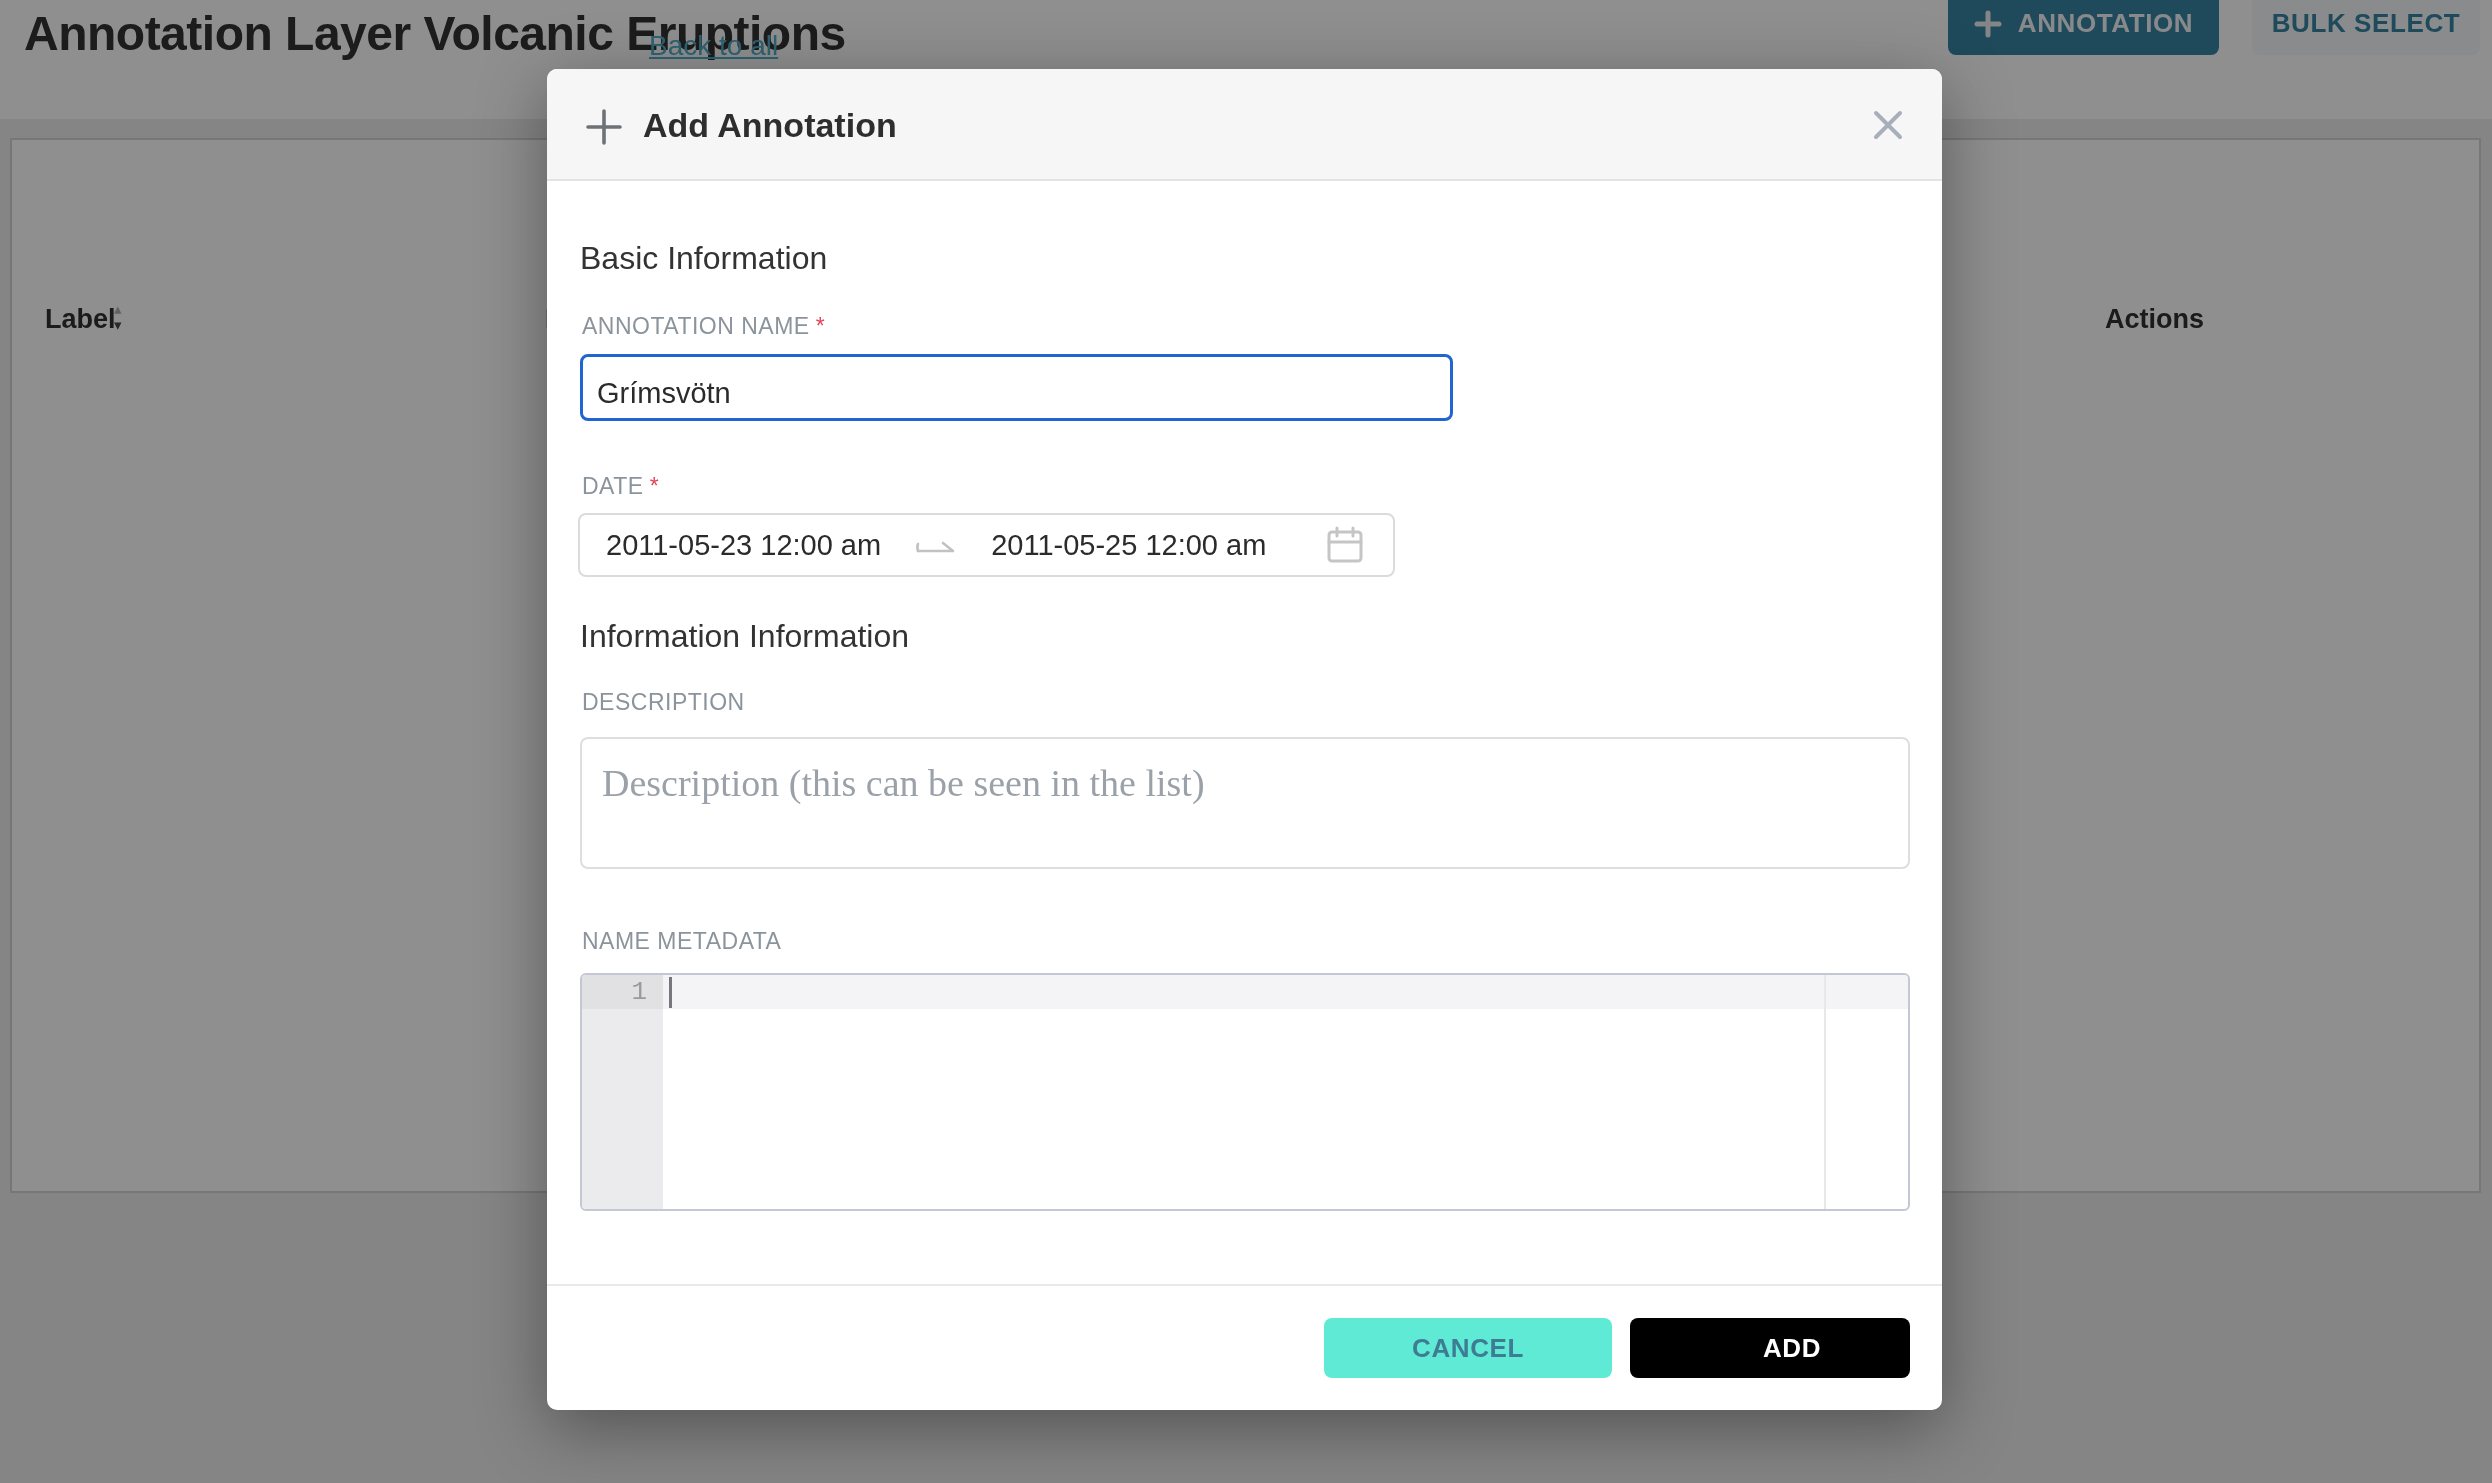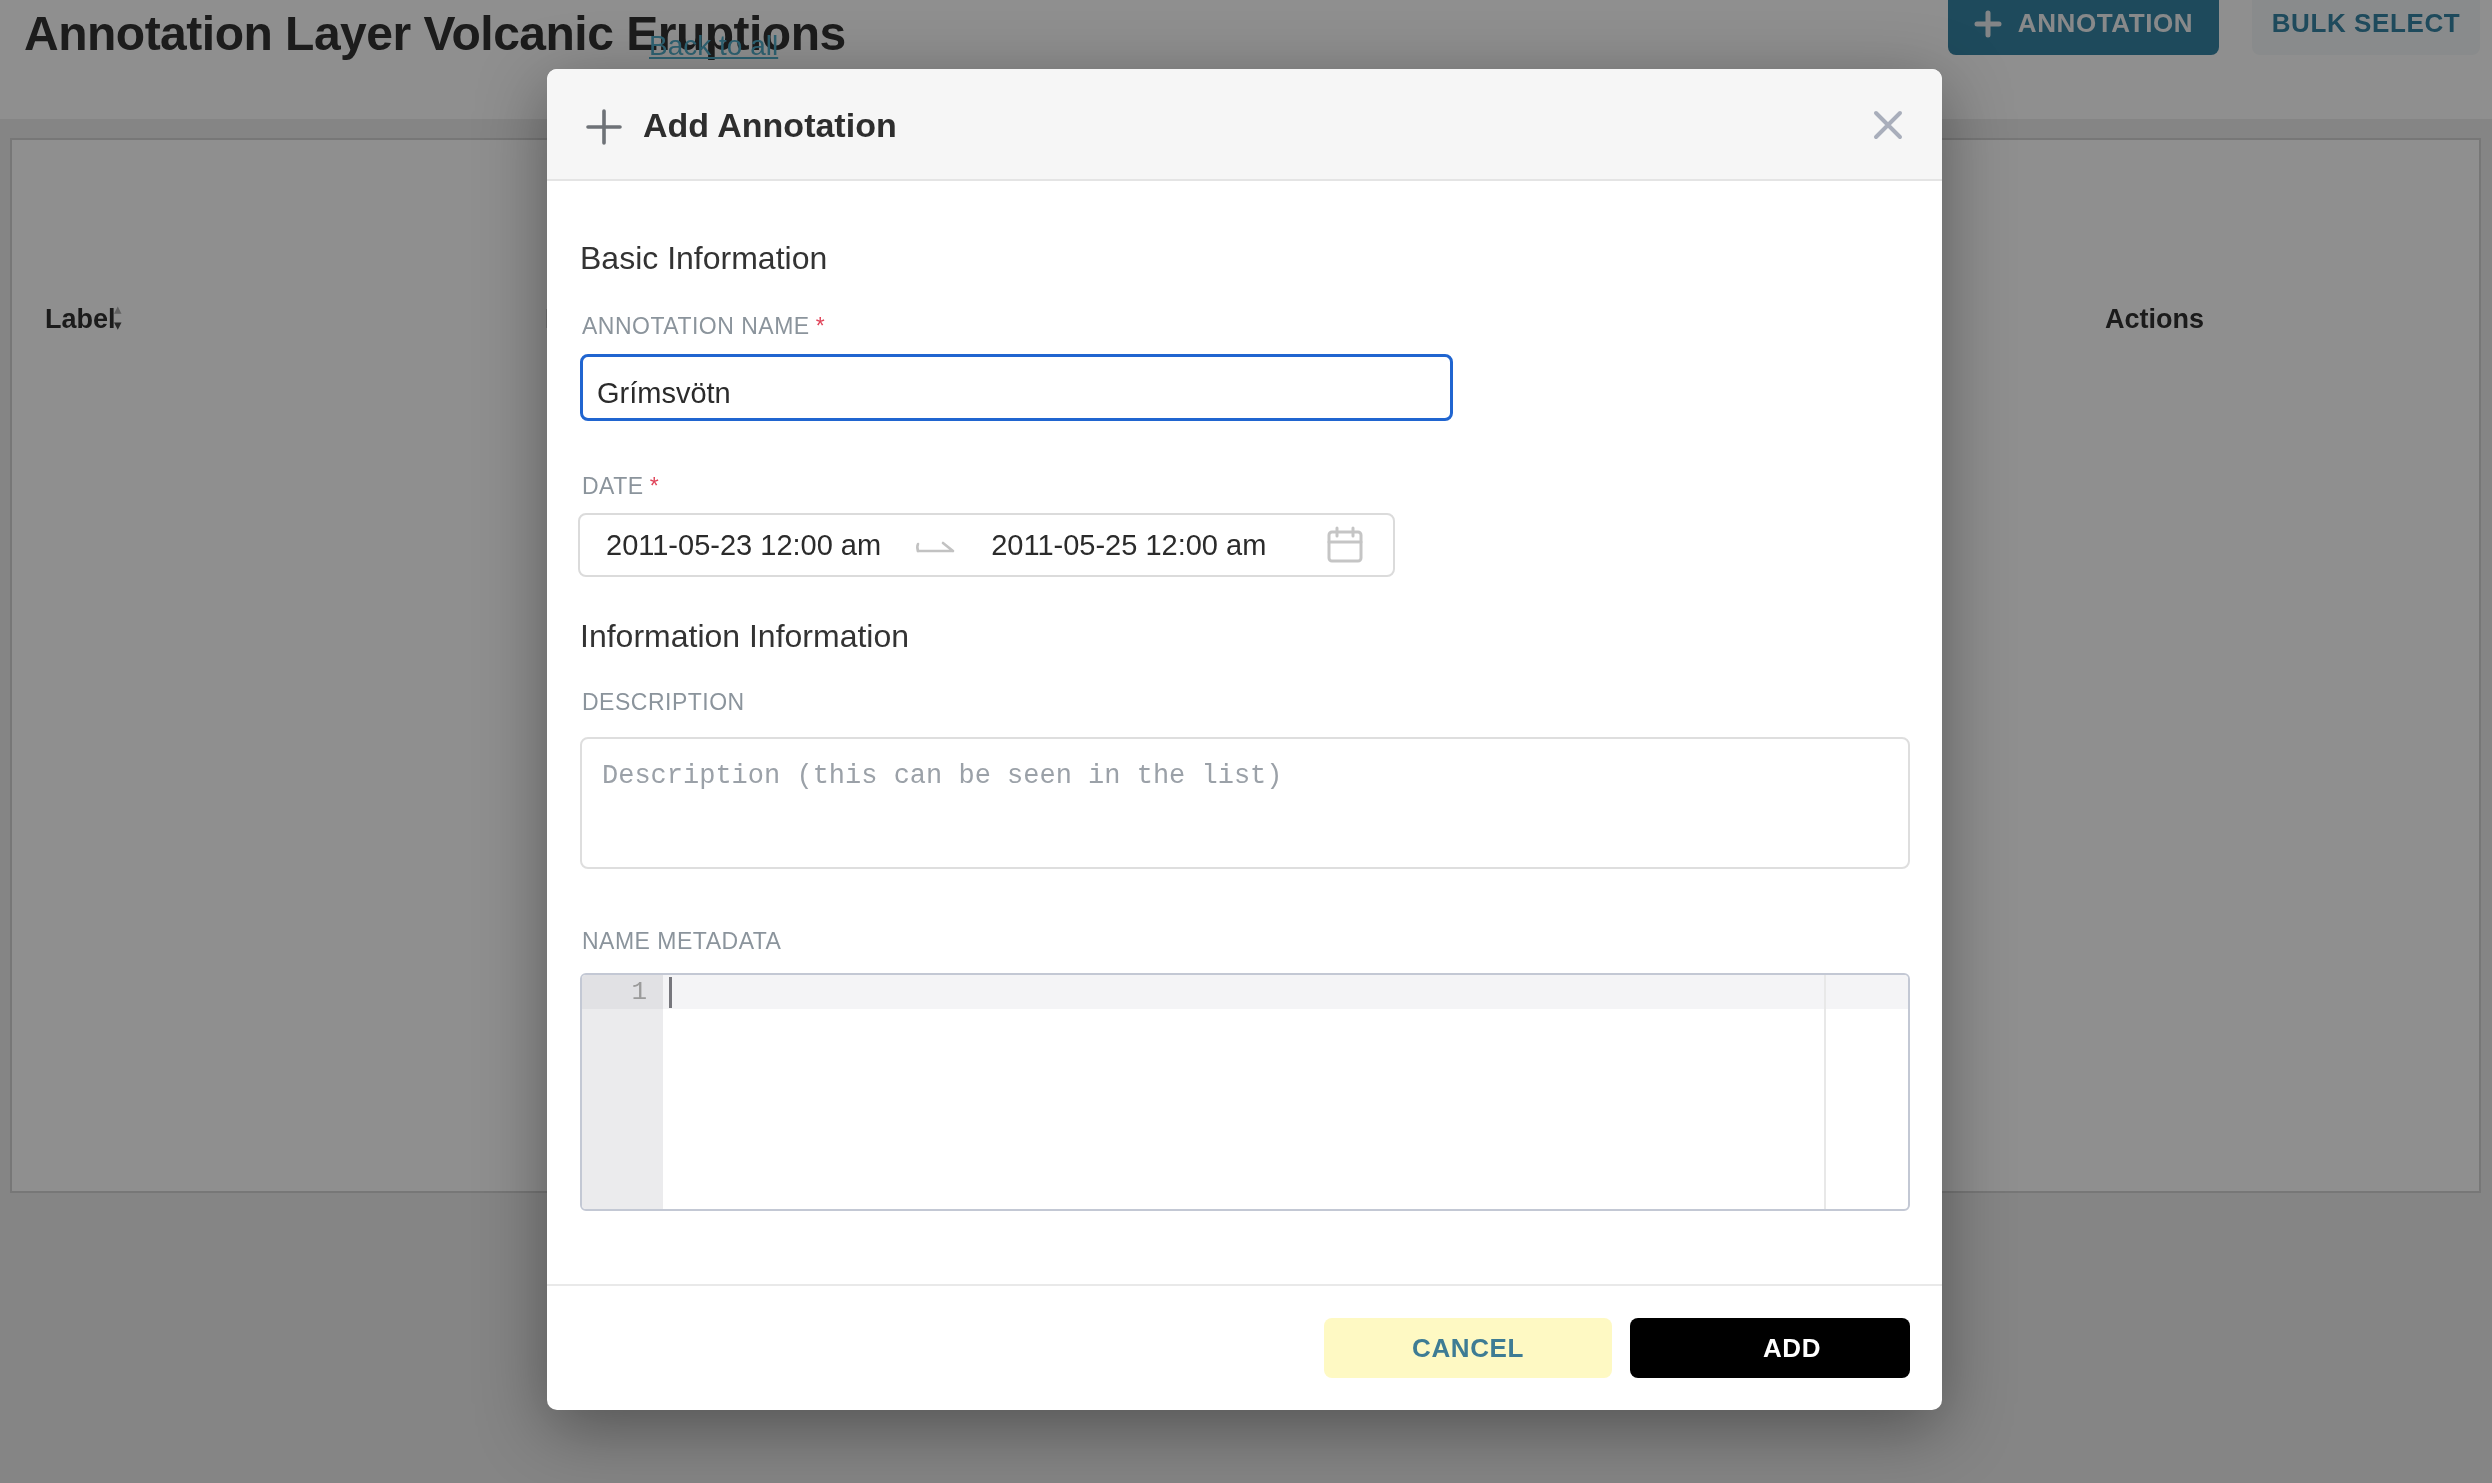--- a/index.html
+++ b/index.html
@@ -49,40 +49,40 @@
 
   .date-box { position:absolute; left:31px; top:444px; width:817px; height:64px;
               border:2px solid #DBDBDB; border-radius:8px; background:#fff;
               display:flex; align-items:center; padding:0 28px 0 26px; cursor:pointer; }
   .date-text { font-size:29px; color:#2B2B2B; white-space:nowrap; }
   .date-arrow { margin:0 34px 0 34px; flex:0 0 auto; }
   .cal-icon { margin-left:auto; flex:0 0 auto; }
 
   .desc-area { position:absolute; left:33px; top:668px; width:1330px; height:132px;
                border:2px solid #DEDEDE; border-radius:8px; resize:none;
-               padding:22px 20px; font-size:27px; font-family:Liberation Mono, monospace;
+               padding:22px 20px; font-size:38px; font-family:Liberation Serif, serif;
                color:#2B2B2B; outline:none; }
   .desc-area::placeholder { color:#9BA1A8; opacity:1; }
 
   .json-editor { position:absolute; left:33px; top:904px; width:1330px; height:238px;
                  border:2px solid #C3C8D4; border-radius:6px; background:#FFFFFF; overflow:hidden; cursor:text; }
   .gutter { position:absolute; left:0; top:0; bottom:0; width:81px; background:#EBEBED; }
   .gutter-cell { position:absolute; left:0; top:0; width:81px; height:34px; background:#E1E1E4;
                  font-family:"Liberation Mono", monospace; font-size:26px; color:#9B9B9B;
                  display:flex; align-items:center; justify-content:flex-end; padding-right:16px; }
   .active-line { position:absolute; left:81px; right:0; top:0; height:34px; background:#F4F4F6; }
   .cursor { position:absolute; left:87px; top:2px; width:3px; height:31px; background:#77777D; }
   .print-margin { position:absolute; left:1242px; top:0; bottom:0; width:2px; background:#E8E8E8; }
 
   .footer-sep { position:absolute; left:0; right:0; top:1215px; height:2px; background:#E9E9E9; }
   .modal-btn { position:absolute; top:1249px; height:60px; border:none; border-radius:8px;
                font-size:26px; font-weight:700; letter-spacing:0.6px; cursor:pointer;
                font-family:"Liberation Sans", sans-serif;
                display:flex; align-items:center; justify-content:center; }
-  .btn-cancel { left:777px; width:288px; background:#fef9c3; color:#3E7C94; }
+  .btn-cancel { left:777px; width:288px; background:#5eead4; color:#3E7C94; }
   .btn-add { left:1083px; width:280px; background:#000000; color:#FFFFFF;padding-left:44px; }
 
   .pos-basic-h { top:171px; } .pos-name-l { top:244px; } .pos-date-l { top:404px; }
   .pos-add-h { top:549px; } .pos-desc-l { top:620px; } .pos-json-l { top:859px; }
 </style>
 </head>
 <body>
 
 <div class="page">
   <div class="card">

